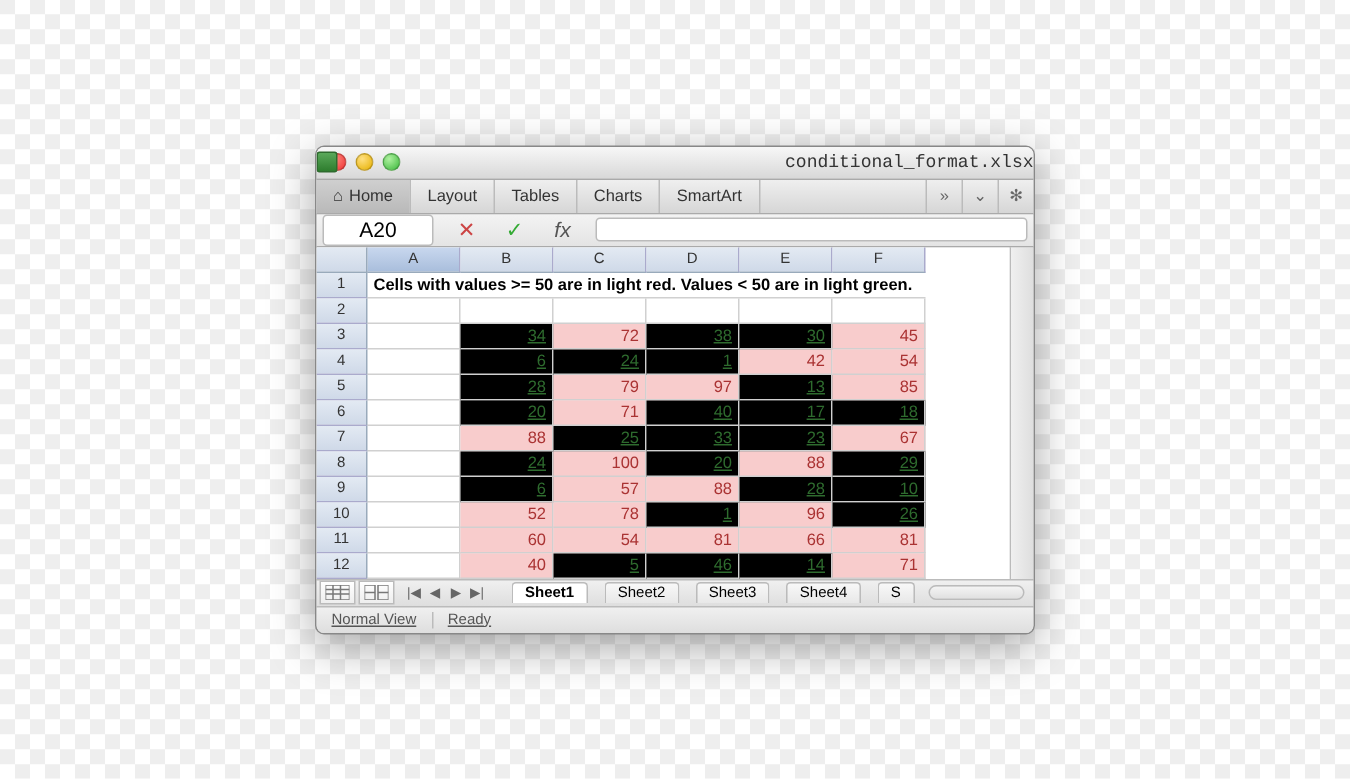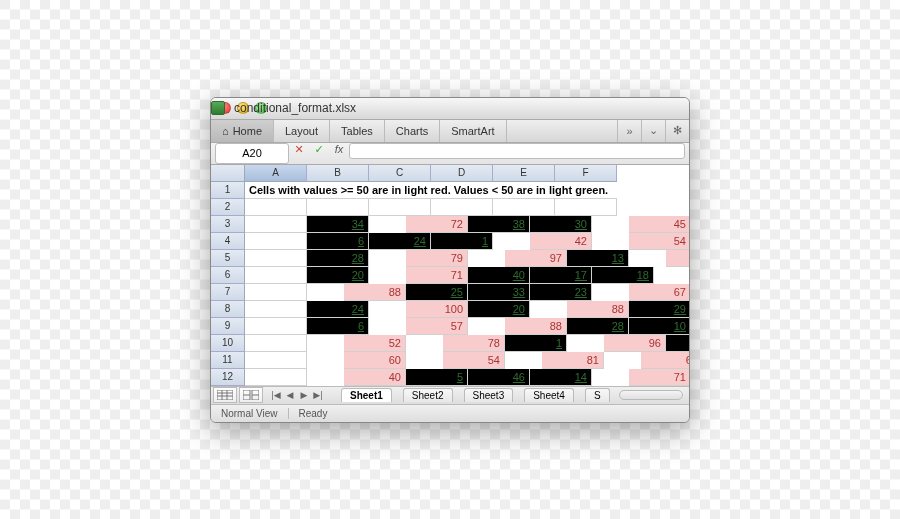--- a/index.html
+++ b/index.html
@@ -25,73 +25,74 @@
     display: flex; align-items: center; padding: 0 8px;
     position: relative;
   }
   .traffic { display:flex; gap:6px; }
   .dot { width:12px; height:12px; border-radius:50%; border:1px solid rgba(0,0,0,.2); }
   .dot.r{background:radial-gradient(circle at 35% 30%,#ff8a80,#e33);}
   .dot.y{background:radial-gradient(circle at 35% 30%,#ffe082,#e6b000);}
   .dot.g{background:radial-gradient(circle at 35% 30%,#aff1a0,#3cb83c);}
   .title-center {
     position:absolute; left:0; right:0; text-align:center;
-    display:flex; align-items:center; justify-content:flex-start; gap:9px;
-    font-size:12px; color:#333; pointer-events:none;
+    display:flex; align-items:center; justify-content:space-between; gap:9px;
+    font-size:12px; color:#333; pointer-events:none;font-family:Liberation Mono, monospace;
   }
   .xls-icon{display:inline-block;width:14px;height:14px;background:linear-gradient(#5aa85a,#2e7d2e);border-radius:2px;border:1px solid #2e6b2e;}
   .ribbon {
     display:flex; background:linear-gradient(#efefef,#d6d6d6);
     border-bottom:1px solid #aaa;
   }
   .tab {
     padding:5px 11px; border-right:1px solid #bbb; font-size:11px; color:#333; cursor:default;
     display:flex; align-items:center; gap:4px; white-space:nowrap;
   }
   .tab.home{background:linear-gradient(#cfcfcf,#b9b9b9);}
   .home-icon{font-size:11px;}
   .spacer{flex:1;}
   .rbtn{width:24px;display:flex;align-items:center;justify-content:center;border-left:1px solid #bbb;color:#666;font-size:11px;}
   .fx-row {
-    display:flex; height:22px;
+    display:flex; align-items:center; height:22px;
     background:linear-gradient(#f3f3f3,#e4e4e4);
     border-bottom:1px solid #aaa;
-    font-size:11px;
+    font-size:14px;
+    gap:12px;
   }
   .namebox{width:74px;text-align:center;border-right:1px solid #bbb;height:100%;display:flex;align-items:center;justify-content:center;background:#fff;margin-left:4px;border:1px solid #bbb;border-radius:3px;}
   .fxbtn{width:20px;text-align:center;color:#888;}
   .fxbtn.cancel{color:#c44;}
   .fxbtn.ok{color:#3a3;}
   .fxlabel{font-style:italic;color:#555;width:20px;text-align:center;}
   .fxinput{flex:1;height:16px;border:1px solid #bbb;background:#fff;margin-right:4px;border-radius:3px;}
 
   .gridwrap{background:#fff;position:relative;}
   .sel-all{position:absolute;left:0;top:0;width:34px;height:17px;background:linear-gradient(#e3eaf3,#cfd9e8);border-right:1px solid #9ab;border-bottom:1px solid #9ab;}
   .colhead{display:flex;margin-left:34px;}
   .ch{width:62px;height:17px;background:linear-gradient(#e3eaf3,#cfd9e8);border-right:1px solid #aac;border-bottom:1px solid #9ab;display:flex;align-items:center;justify-content:center;font-size:10px;color:#333;}
   .ch.sel{background:linear-gradient(#c8d7ee,#a9bedc);}
   .rows{}
   .row{display:flex;height:17px;}
   .rh{width:34px;background:linear-gradient(#e3eaf3,#cfd9e8);border-right:1px solid #9ab;border-bottom:1px solid #aac;display:flex;align-items:center;justify-content:center;font-size:10px;color:#333;}
   .cell{width:62px;border-right:1px solid #d0d0d0;border-bottom:1px solid #d0d0d0;display:flex;align-items:center;justify-content:flex-end;padding-right:4px;font-size:11px;}
   .cell.txt{justify-content:flex-start;padding-left:4px;font-weight:bold;}
   .cell.green{background:#000000;color:#2e6b2e;text-decoration:underline;}
-  .cell.red{background:#f8cccc;color:#a33;margin-left:37px;}
+  .cell.red{background:#f8cccc;color:#a33;}
   .row1 .cell{border-right:none;}
   .span6{width:372px;}
 
   .hscroll{height:18px;background:linear-gradient(#f0f0f0,#dedede);border-top:1px solid #bbb;display:flex;align-items:center;}
   .viewbtn{width:24px;height:16px;border:1px solid #bbb;margin-left:2px;background:linear-gradient(#fff,#eee);display:flex;align-items:center;justify-content:center;}
   .viewbtn svg{display:block;}
   .navbtn{width:14px;text-align:center;color:#666;font-size:9px;}
   .sheet{padding:1px 8px;font-size:10px;background:linear-gradient(#f8f8f8,#e8e8e8);border:1px solid #bbb;border-bottom:none;border-radius:3px 3px 0 0;margin-right:-1px;margin-left:12px;}
   .sheet.active{background:#fff;font-weight:bold;}
   .thumb{flex:1;margin:0 6px 0 10px;height:10px;border:1px solid #bbb;border-radius:5px;background:linear-gradient(#f4f4f4,#e0e0e0);}
   .status{height:18px;background:linear-gradient(#f0f0f0,#dedede);border-top:1px solid #bbb;display:flex;align-items:center;font-size:10px;color:#555;}
-  .status .seg{padding:0 10px;border-right:1px solid #bbb;}
+  .status .seg{padding:0 10px;border-right:1px solid #bbb;text-decoration:underline;}
   .vscroll{width:16px;background:linear-gradient(90deg,#f0f0f0,#dedede);border-left:1px solid #bbb;}
   .gridflex{display:flex;}
   .gridmain{flex:1;}
 </style>
 </head>
 <body>
 
 <div class="window">
 
   <div class="titlebar">

